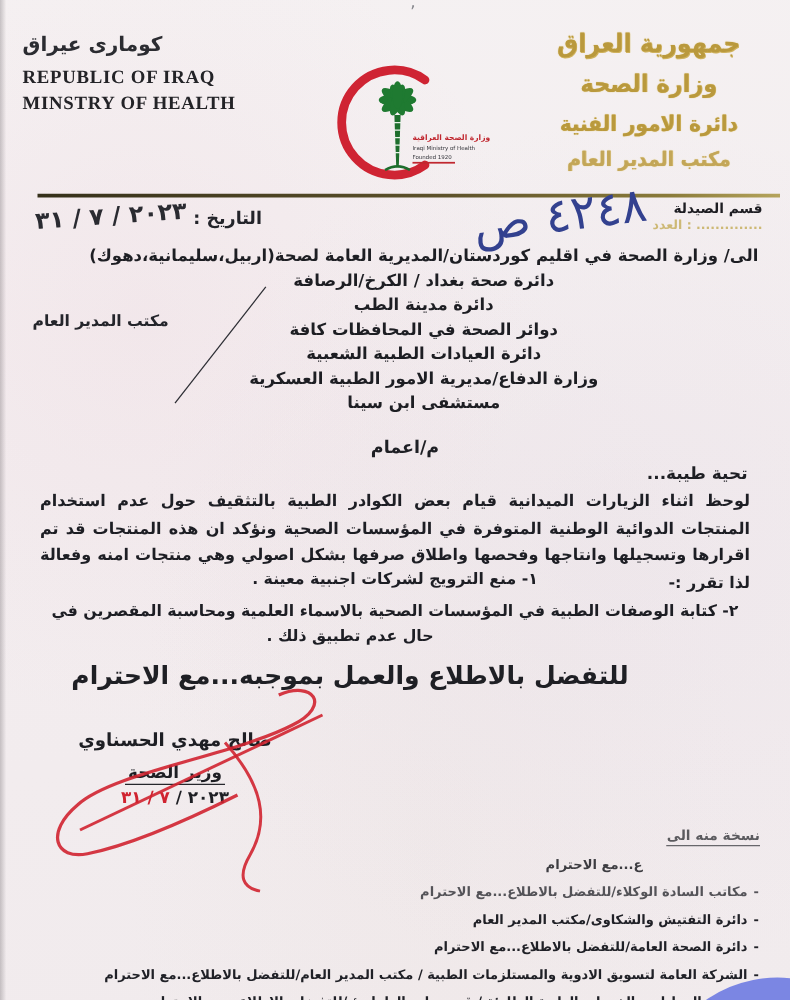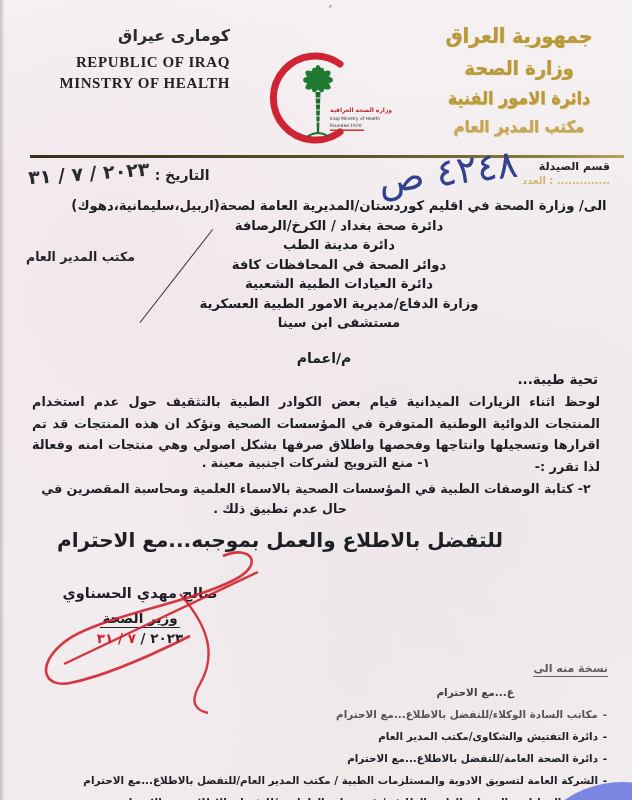--- a/index.html
+++ b/index.html
@@ -9,21 +9,21 @@
       radial-gradient(ellipse at 18% 32%, rgba(236,206,216,.22), transparent 42%),
       radial-gradient(ellipse at 78% 55%, rgba(228,218,228,.30), transparent 55%),
       radial-gradient(ellipse at 55% 85%, rgba(235,225,222,.25), transparent 50%),
       linear-gradient(175deg,#f5f1f2 0%,#f3edef 45%,#f1ebed 100%);
     font-family:"DejaVu Sans",sans-serif;color:#1e1f24;
   }
   .page::before{content:"";position:absolute;left:0;top:0;bottom:0;width:5px;
     background:linear-gradient(90deg,rgba(60,55,60,.25),transparent);z-index:5;}
   .abs{position:absolute;}
   
-  .hdr-left{left:18px;top:26px;width:212px;text-align:right;}
+  .hdr-left{left:18px;top:26px;width:212px;text-align:left;}
   .hdr-left .ku1{font-size:16px;font-weight:bold;color:#2b2c31;margin-bottom:7px;}
   .hdr-left .ku2{font-size:14.5px;font-weight:bold;color:#2b2c31;margin-bottom:9px;}
   .hdr-left .en{font-family:"Liberation Serif",serif;font-weight:bold;font-size:15px;
     letter-spacing:.6px;color:#232327;line-height:21px;}
   .gold-block{right:28px;top:24px;width:170px;text-align:center;color:#b5922e;
     text-shadow:0 0 1px #d9c06a, .5px .5px 0 #caa94d;opacity:.92;filter:blur(.2px);}
   .gold-block div{font-weight:bold;transform:scaleY(1.08);}
   .g1{font-size:19px;margin-bottom:11px;}
   .g2{font-size:18px;margin-bottom:11px;}
   .g3{font-size:16px;margin-bottom:10px;}

